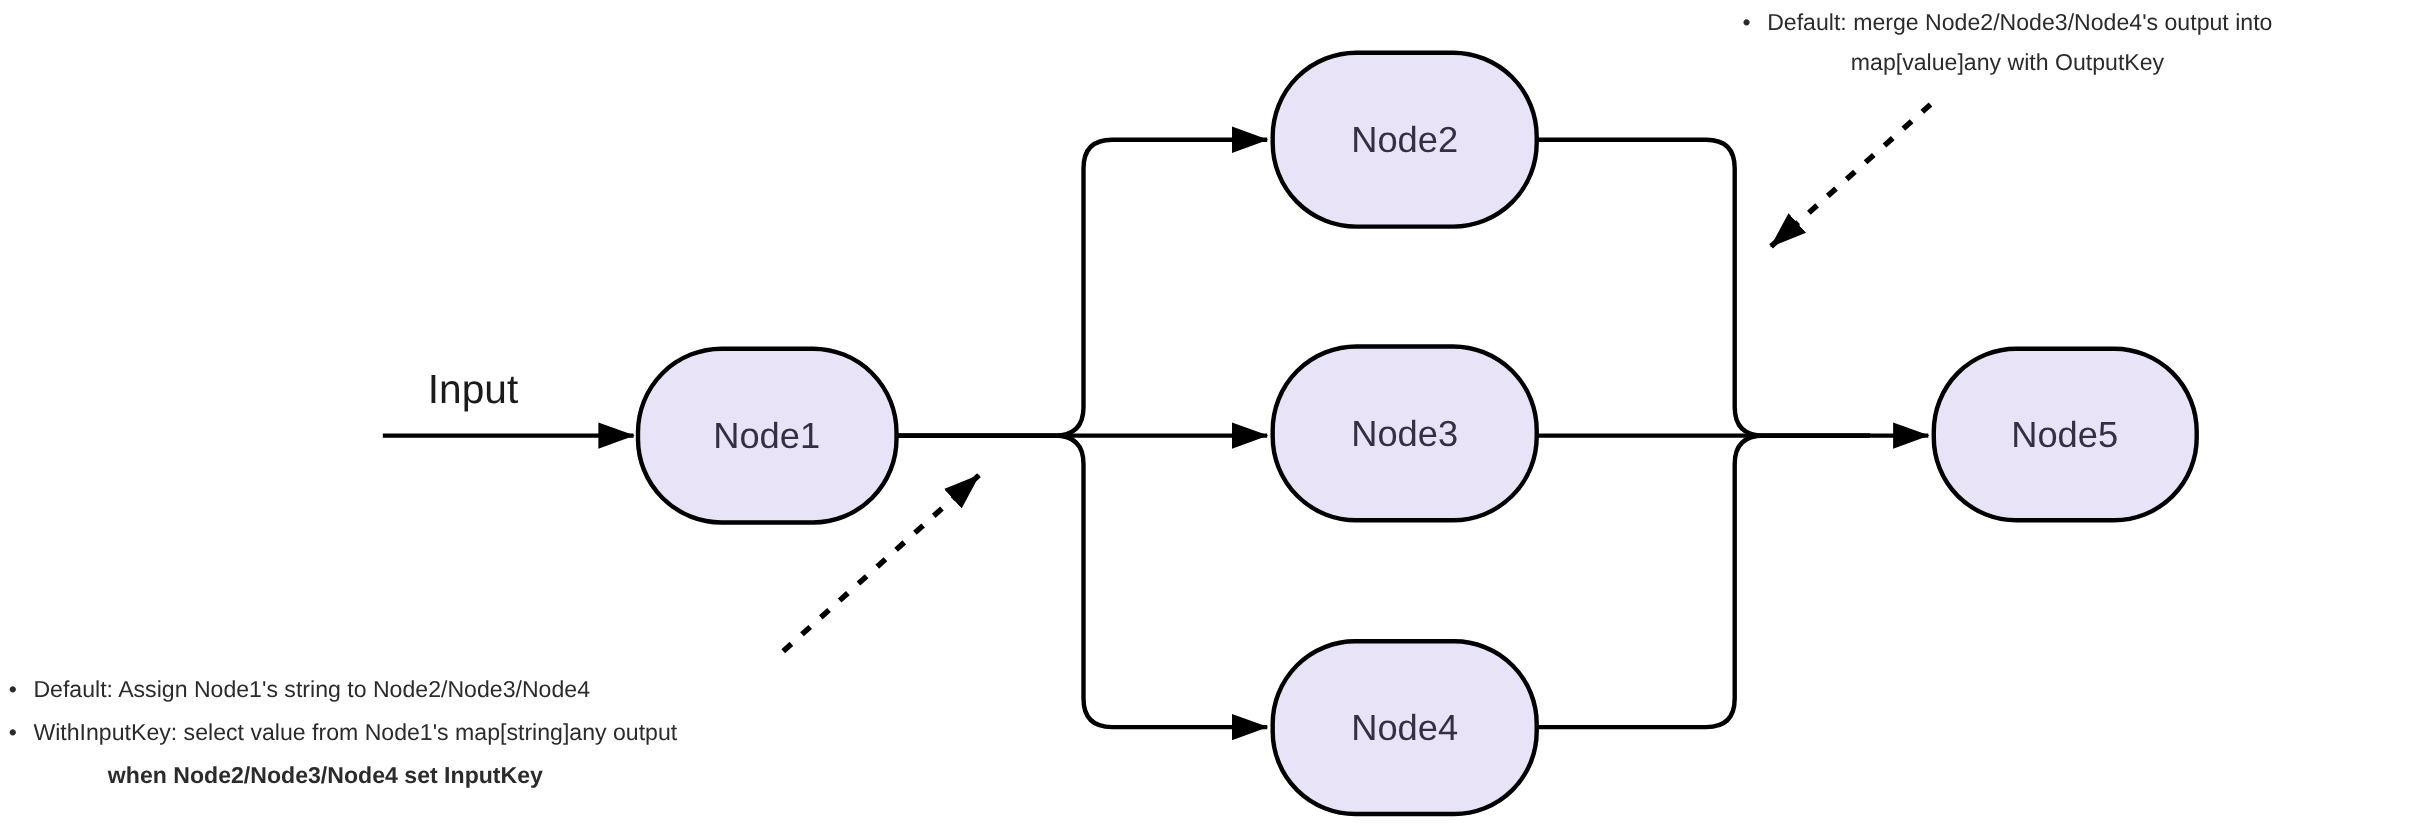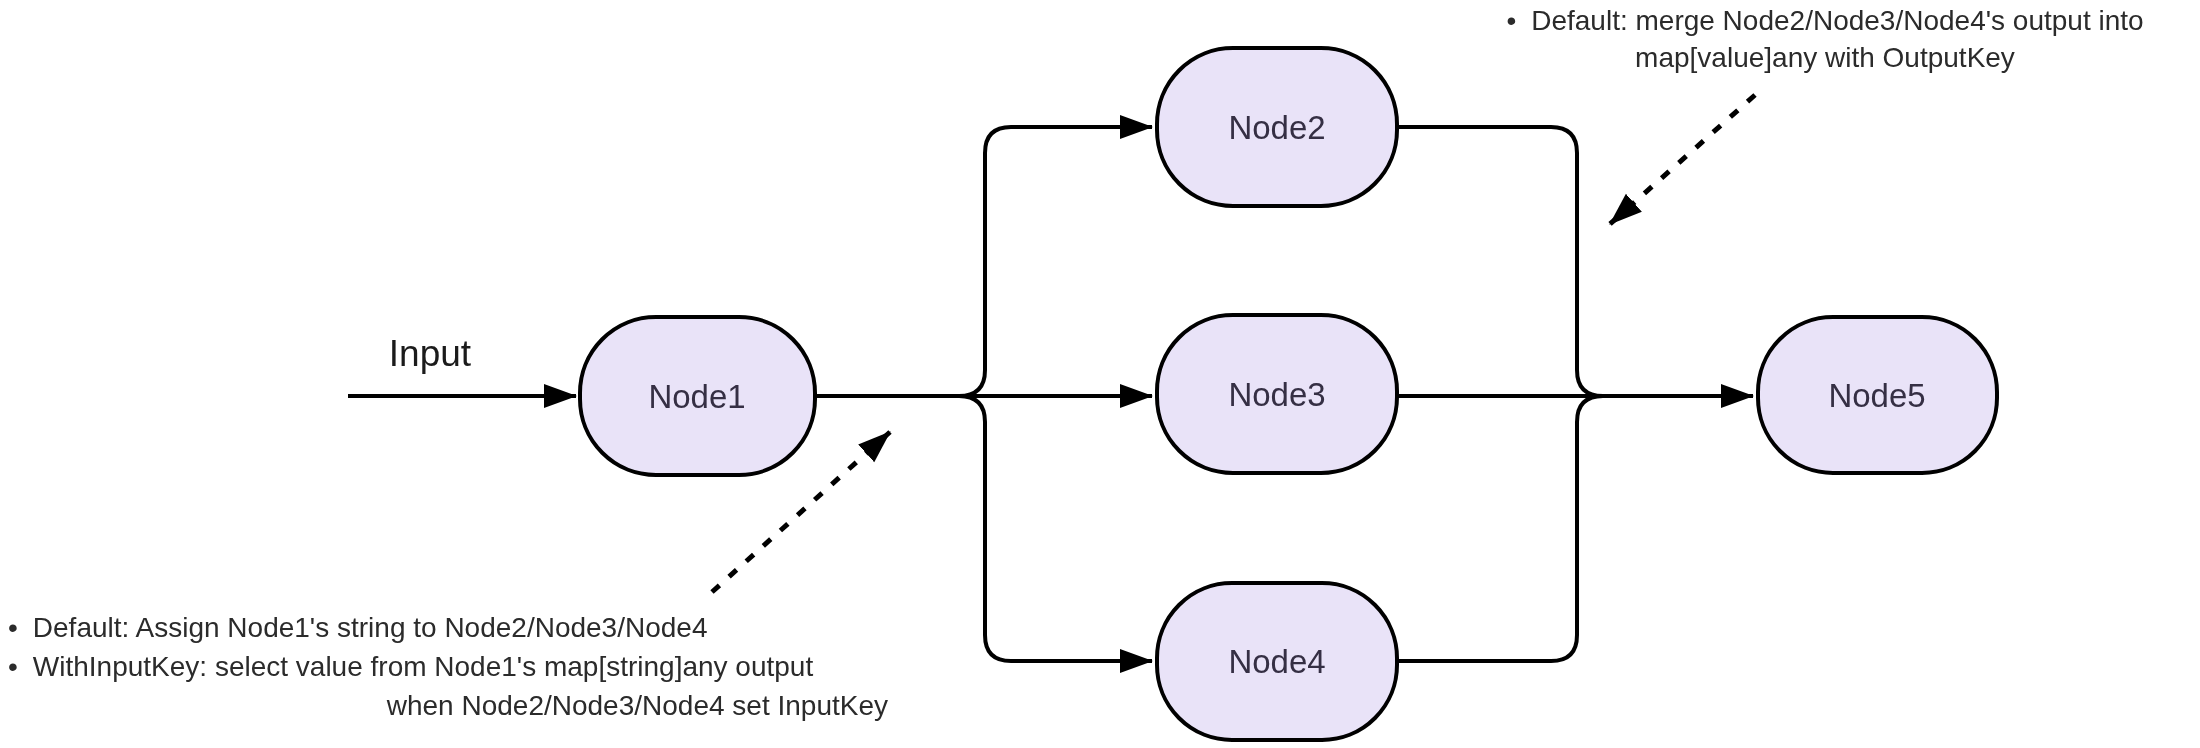--- a/index.html
+++ b/index.html
@@ -12,26 +12,26 @@
     overflow: hidden;
   }
   .canvas svg { position: absolute; left: 0; top: 0; }
 
   .node-shape { fill: var(--node-fill, #E9E3F8); stroke: var(--node-border, #000); stroke-width: 4px; }
   .edge { fill: none; stroke: var(--edge, #000); stroke-width: 4px; stroke-linejoin: round; }
   .edge-dashed { fill: none; stroke: var(--edge, #000); stroke-width: 5px; stroke-dasharray: 10 13; }
   .node-label { fill: var(--node-text, #352F44); font-size: 33px; font-family: "Liberation Sans", sans-serif; }
   .input-label { fill: #1b1b1b; font-size: 37px; font-family: "Liberation Sans", sans-serif; }
 
-  .note { position: absolute; color: var(--annotation-text, #2b2b2b); font-size: 28px; }
+  .note { position: absolute; color: var(--annotation-text, #2b2b2b); font-size: 21px; }
   .note-merge { left: 1455px; top: 2px; width: 740px; text-align: center; line-height: 37px; }
   .note-assign { left: 8px; top: 608px; width: 880px; text-align: left; line-height: 39px; }
   .note-line { white-space: nowrap; }
   .bullet { display: inline-block; margin-right: 15px; }
-  .wrap-line-center { text-align: right; padding-left: 90px; white-space: nowrap; }
+  .wrap-line-center { text-align: left; padding-left: 90px; white-space: nowrap; font-weight: bold; }
 </style>
 </head>
 <body>
 
 <div class="canvas">
 
   <svg width="2200" height="748" viewBox="0 0 2200 748">
     <defs>
       <marker id="arrow" markerUnits="userSpaceOnUse" markerWidth="34" markerHeight="26" viewBox="0 0 34 26" refX="32" refY="13" orient="auto-start-reverse">
         <path d="M0,1 L33,13 L0,25 Z" fill="#000000"></path>

